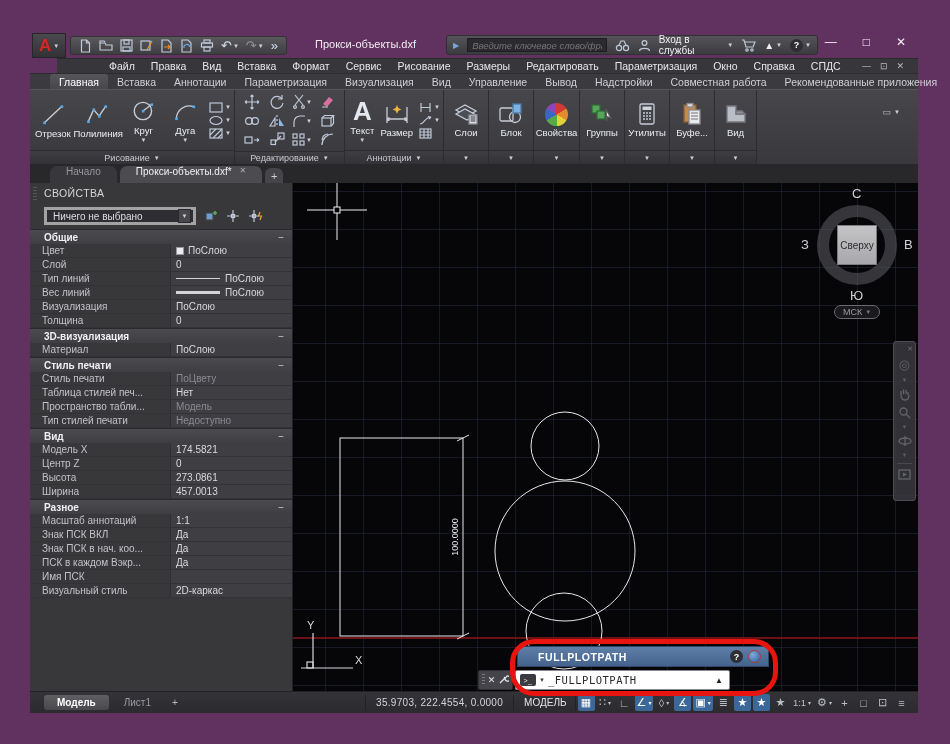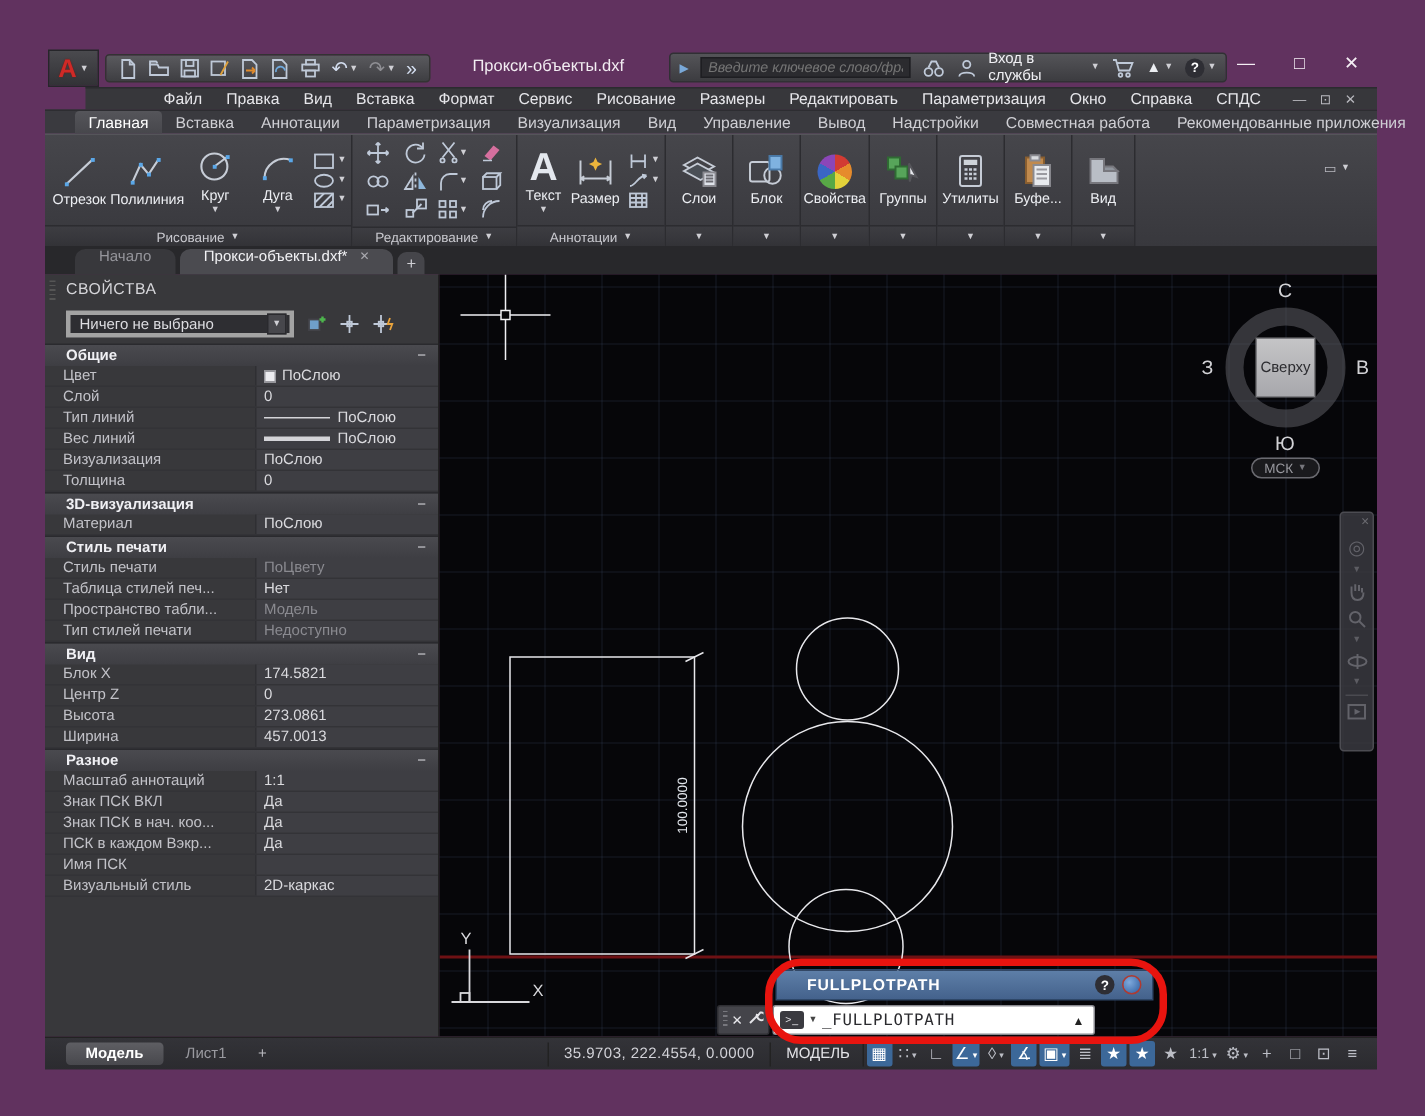--- a/index.html
+++ b/index.html
@@ -732,21 +732,21 @@
           </div>
       </div>
       <div>
         <div class="psec-h">
             <span>Вид</span>
             <span class="minus">−</span>
           </div>
         <div>
 
         <div class="prow">
-              <div class="plabel">Блок X</div>
+              <div class="plabel">Модель X</div>
               <div class="pvalue">
                 <span>174.5821</span>
               </div>
             </div>
             <div class="prow">
               <div class="plabel">Центр Z</div>
               <div class="pvalue">
                 <span>0</span>
               </div>
             </div>

